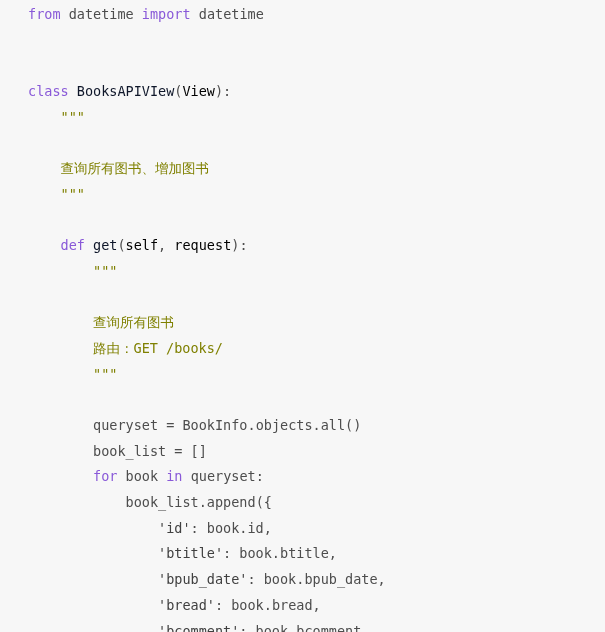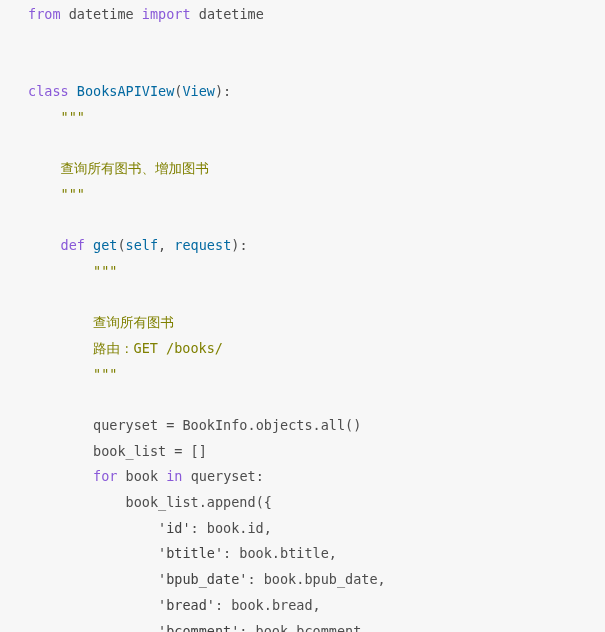--- a/index.html
+++ b/index.html
@@ -34,22 +34,22 @@
   }
   .ln {
     display: block;
     height: 25.7px;
     padding-left: 28px;
     white-space: pre;
   }
   
   .kw   { color: #8959d8; }          
   .nm   { color: #4d4d4d; }          
-  .cls  { color: #0369a1; }          
-  .bi   { color: #0369a1; }          
+  .cls  { color: #0f172a; }          
+  .bi   { color: #000000; }          
   .str  { color: #404040; }          
   .doc  { color: #7f8000; }          
   .op   { color: #4d4d4d; }
 
   #watermark {
     position: absolute;
     right: 6px;
     bottom: 2px;
     font-family: "DejaVu Sans", "Liberation Sans", sans-serif;
     font-size: 15px;

